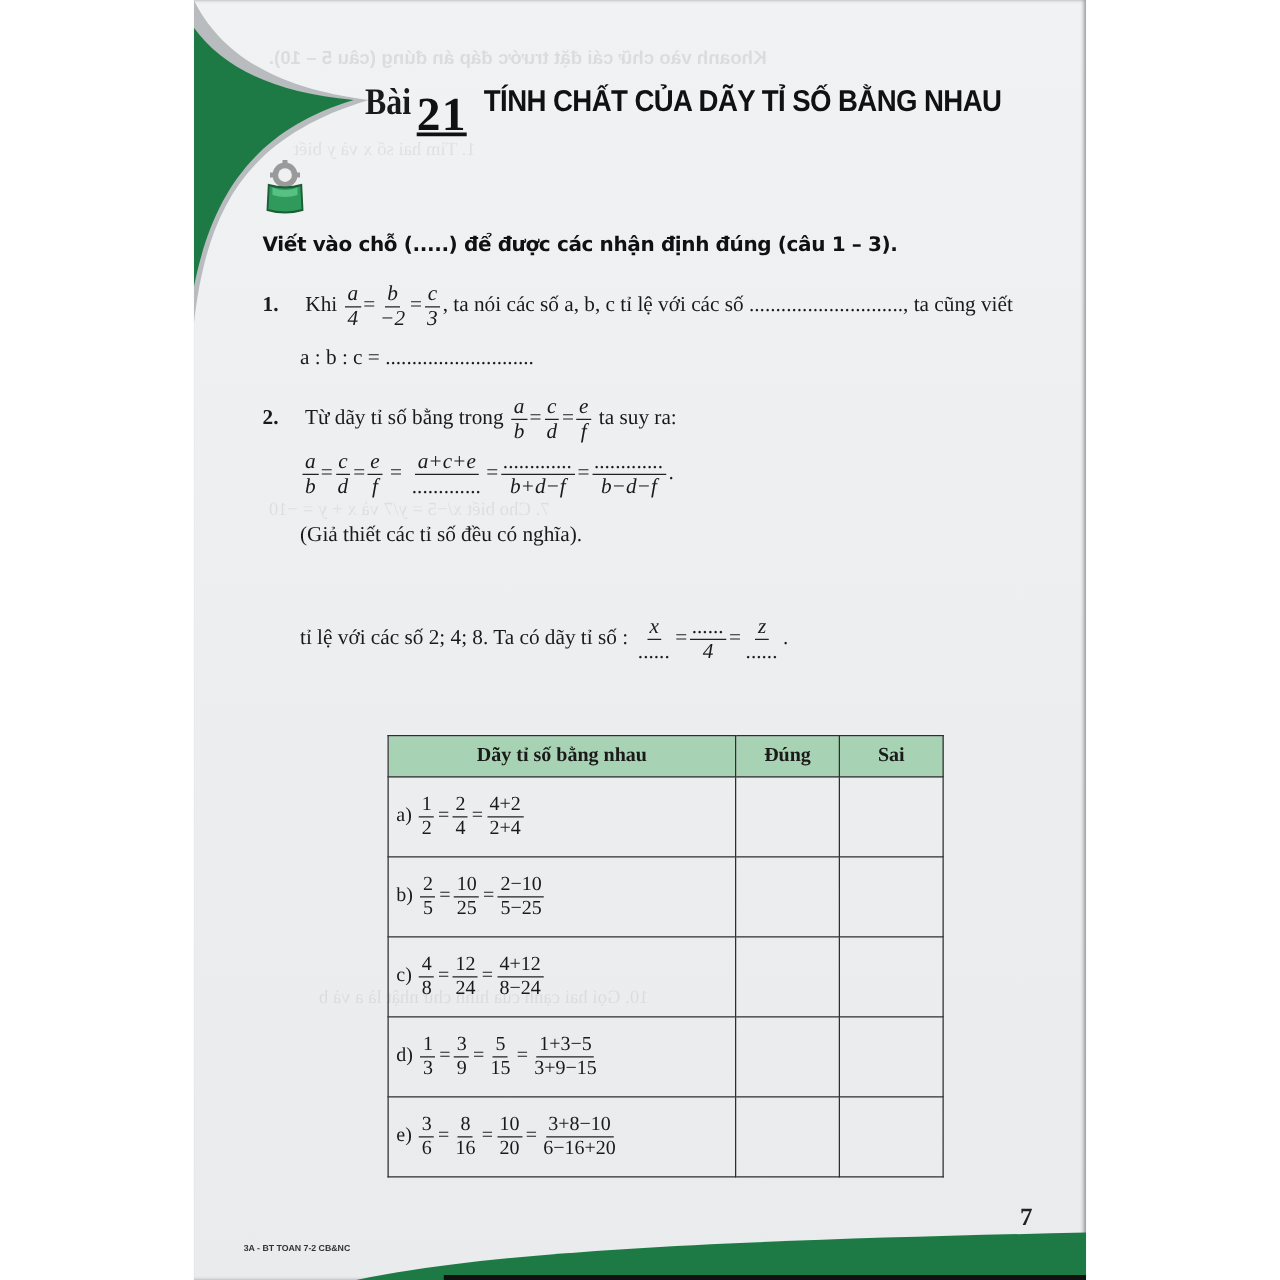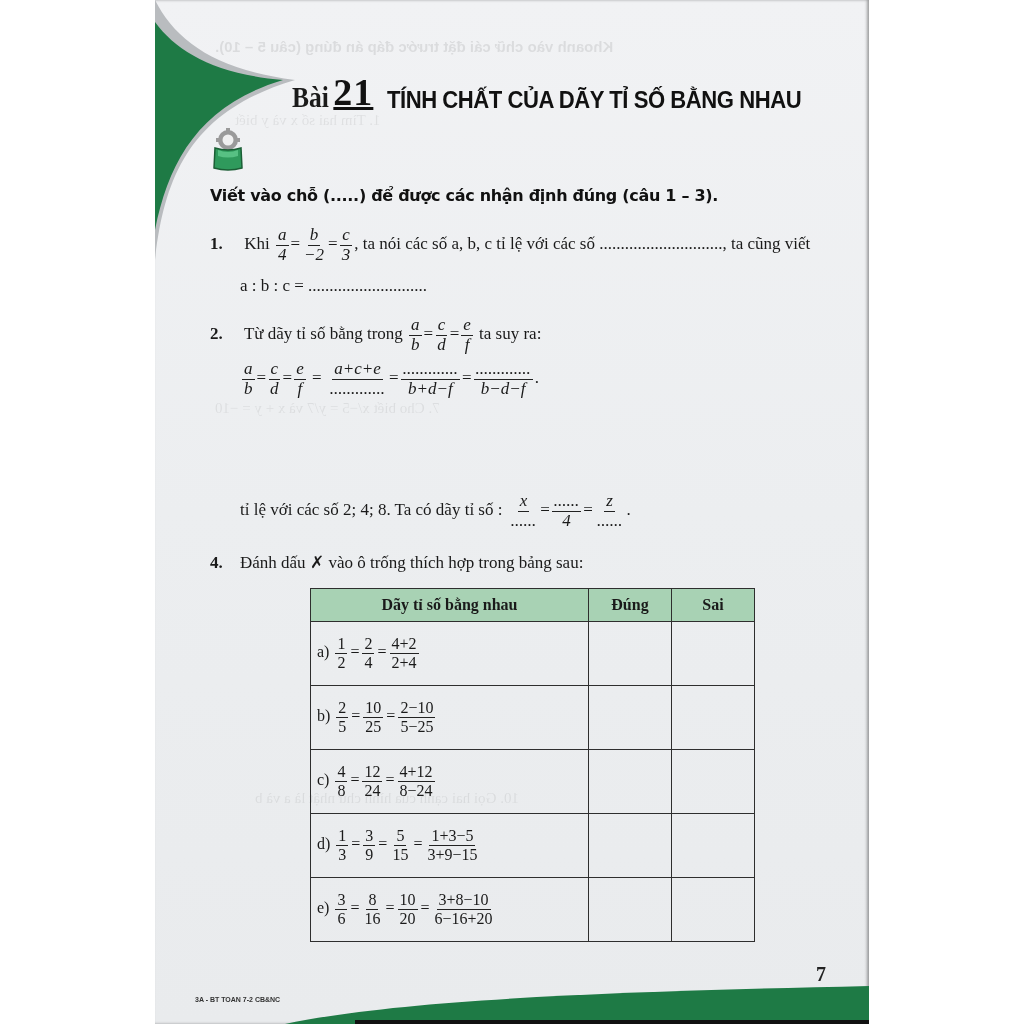--- a/index.html
+++ b/index.html
@@ -1,20 +1,20 @@
 <!DOCTYPE html>
 <html><head>
 <meta charset="utf-8">
 <style>
   html, body { margin: 0; padding: 0; }
   body { width: 1024px; height: 1024px; background: #ffffff; position: relative; overflow: hidden; font-family: "DejaVu Serif", serif; }
   .page { position: absolute; left: 155px; top: 0; width: 714px; height: 1024px; background: linear-gradient(180deg, #f1f2f4 0%, #eceef0 50%, #e9ebed 100%); overflow: hidden; box-shadow: -2px 0 3px rgba(0,0,0,0.35) inset; }
   .ghost { position: absolute; color: rgba(0,0,0,0.07); font-family: "Liberation Serif", serif; font-size: 15px; white-space: nowrap; transform: scaleX(-1); }
   .corner-svg { position: absolute; left: 0; top: 0; }
-  .title { position: absolute; left: 137px; top: 50px; display: flex; align-items: flex-end; }
+  .title { position: absolute; left: 137px; top: 50px; display: flex; align-items: center; }
   .title .bai { font-family: "Liberation Serif", serif; font-weight: bold; font-size: 30px; color: #1a1a1a; transform: scaleX(0.85); transform-origin: left; margin-right: -2px; }
   .title .num { font-family: "Liberation Serif", serif; font-weight: bold; font-size: 38px; color: #111; text-decoration: underline; margin-right: 14px; letter-spacing: 1px; margin-top: 20px; }
   .title .name { font-family: "Liberation Sans", sans-serif; font-weight: bold; font-size: 24px; color: #111; letter-spacing: -0.5px; transform: scaleX(0.92); transform-origin: left; }
   .gear-icon { position: absolute; left: 57px; top: 128px; width: 32px; height: 44px; }
   .heading { position: absolute; left: 55px; top: 186px; font-family: "DejaVu Sans", sans-serif; font-weight: bold; font-size: 16px; color: #111; letter-spacing: -0.3px; }
   .q { position: absolute; left: 55px; font-family: "Liberation Serif", serif; font-size: 17px; color: #1a1a1a; white-space: nowrap; }
   .q .n { font-weight: bold; display: inline-block; width: 30px; }
   .frac { display: inline-flex; flex-direction: column; align-items: center; vertical-align: middle; margin: 0 2px; line-height: 1.1; }
   .frac .t { border-bottom: 1px solid #222; padding: 0 2px; text-align: center; font-style: italic; }
   .frac .b { padding: 0 2px; text-align: center; font-style: italic; }
@@ -112,40 +112,36 @@
         <span class="t">a+c+e</span>
         <span class="b">.............</span>
       </span>=<span class="frac">
         <span class="t">.............</span>
         <span class="b">b+d−f</span>
       </span>=<span class="frac">
         <span class="t">.............</span>
         <span class="b">b−d−f</span>
       </span>.
   </div>
+  <div class="q" style="top:418px;left:85px">(Giả thiết các tỉ số đều có nghĩa).</div>
 
   <div class="q" style="top:492px;left:85px">
     <span>tỉ lệ với các số 2; 4; 8. Ta có dãy tỉ số :</span>
     <span class="frac">
         <span class="t">x</span>
         <span class="b">......</span>
       </span>=<span class="frac">
         <span class="t">......</span>
         <span class="b">4</span>
       </span>=<span class="frac">
         <span class="t">z</span>
         <span class="b">......</span>
       </span>.
   </div>
 
-  <div class="q" style="top:552px">
-    <span class="n">4.</span><span>Đánh dấu</span>
-    <span style="font-family:'DejaVu Sans',sans-serif;font-weight:bold">✗</span>
-    <span>vào ô trống thích hợp trong bảng sau:</span>
-  </div>
 
   <table class="tbl">
     <thead>
       <tr>
         <th class="c1">Dãy tỉ số bằng nhau</th>
         <th class="c2">Đúng</th>
         <th class="c3">Sai</th>
       </tr>
     </thead>
     <tbody>

